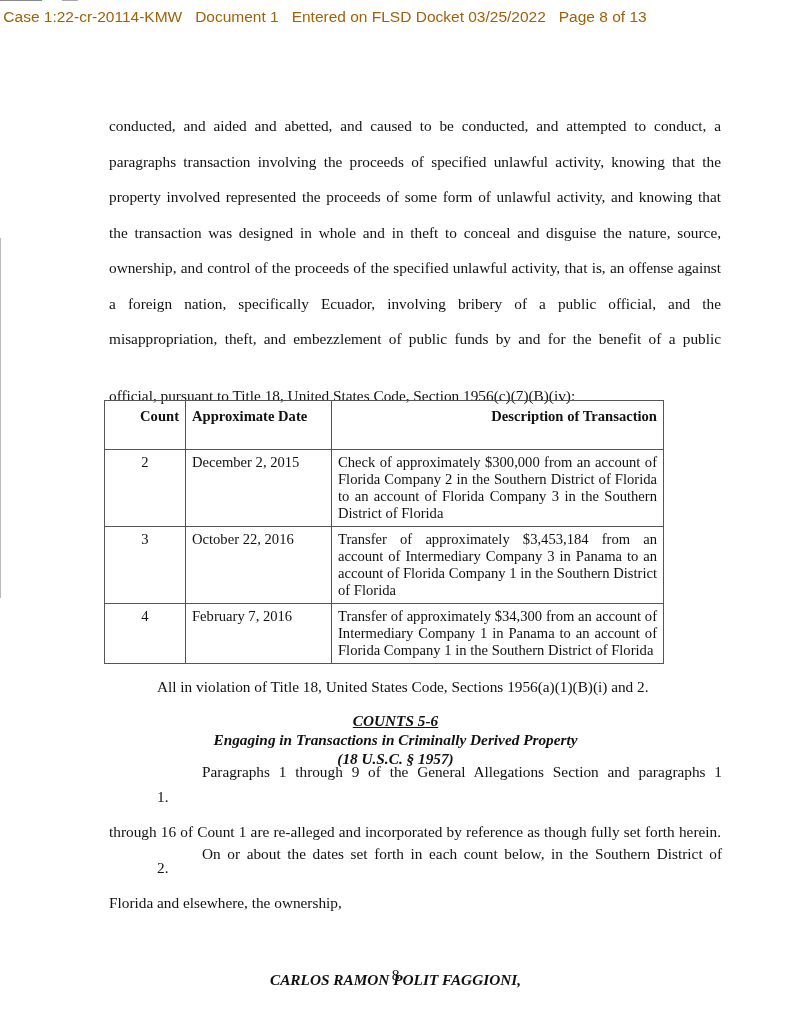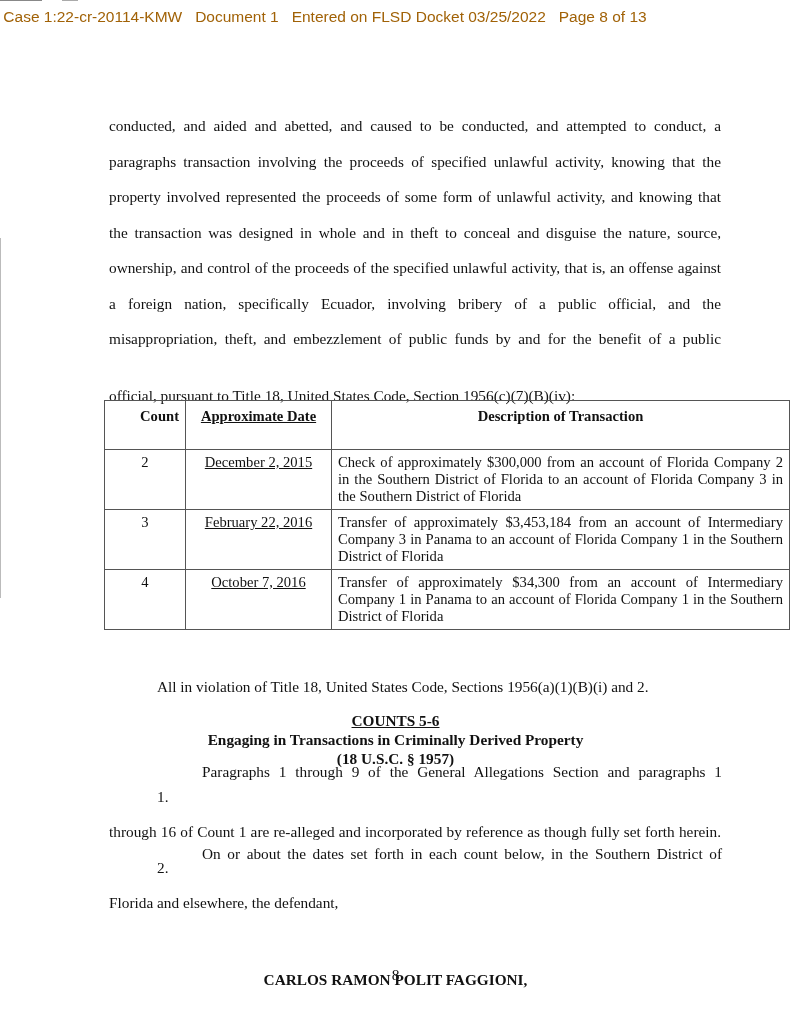--- a/index.html
+++ b/index.html
@@ -6,29 +6,29 @@
   body { width: 791px; height: 1023px; position: relative; overflow: hidden;
          font-family: "Liberation Serif", serif; color: #111; }
   .topmark { position: absolute; top: 0; left: 0; width: 42px; height: 1px; background: #888; }
   .topmark2 { position: absolute; top: 0; left: 62px; width: 16px; height: 1px; background: #aaa; }
   .leftedge { position: absolute; left: 0; top: 238px; width: 1px; height: 360px; background: #bbb; }
   .header { position: absolute; top: 8px; left: 0; width: 650px; text-align: center;
             font-family: "Liberation Sans", sans-serif; font-size: 15.5px; color: #a16207; white-space: pre; }
   .para { position: absolute; left: 93px; width: 612px; font-size: 15.3px; line-height: 20px;
           text-align: justify; text-align-last: justify; white-space: nowrap; margin-left: 16px; }
   .para.last { text-align-last: left; }
-  table.tx { position: absolute; left: 104px; top: 400px; width: 686px; border-collapse: collapse;
+  table.tx { position: absolute; left: 104px; top: 400px; width: 560px; border-collapse: collapse;
              font-size: 14.6px; line-height: 17px; }
   table.tx td, table.tx th { border: 1px solid #555; vertical-align: top; padding: 4px 6px; }
   table.tx th { font-weight: bold; height: 37px; vertical-align: top; padding-top: 7px; }
   .c1 { width: 68px; text-align: center; }
-  .c2 { width: 133px; text-align: center; text-decoration: underline; }
+  .c2 { width: 133px; text-align: left; }
   .c3 { text-align: justify; }
   th.c1 { text-align: right; }
-  .center { position: absolute; left: 0; width: 791px; text-align: center; font-size: 15.3px; }
+  .center { position: absolute; left: 0; width: 791px; text-align: center; font-size: 15.3px; font-style: italic; }
   .bold { font-weight: bold; }
   .u { text-decoration: underline; }
   .pagenum { position: absolute; top: 966px; left: 0; width: 791px; text-align: center; font-size: 15.5px; }
 </style>
 </head>
 <body>
 
 <div class="topmark"></div>
 <div class="topmark2"></div>
 <div class="leftedge"></div>
@@ -42,49 +42,49 @@
 <div class="para" style="top:258px">ownership, and control of the proceeds of the specified unlawful activity, that is, an offense against</div>
 <div class="para" style="top:294px">a foreign nation, specifically Ecuador, involving bribery of a public official, and the</div>
 <div class="para" style="top:329px">misappropriation, theft, and embezzlement of public funds by and for the benefit of a public</div>
 <div class="para last" style="top:386px">official, pursuant to Title 18, United States Code, Section 1956(c)(7)(B)(iv):</div>
 
 <table class="tx">
   <tbody>
       <tr>
     <th class="c1">Count</th>
     <th class="c2">Approximate Date</th>
-    <th class="c3" style="text-align:center">Description of Transaction</th>
+    <th class="c3" style="text-align:right">Description of Transaction</th>
   </tr>
   <tr>
     <td class="c1">2</td>
     <td class="c2">December 2, 2015</td>
     <td class="c3">Check of approximately $300,000 from an account of Florida Company 2 in the Southern District of Florida to an account of Florida Company 3 in the Southern District of Florida</td>
   </tr>
   <tr>
     <td class="c1">3</td>
-    <td class="c2">February 22, 2016</td>
+    <td class="c2">October 22, 2016</td>
     <td class="c3">Transfer of approximately $3,453,184 from an account of Intermediary Company 3 in Panama to an account of Florida Company 1 in the Southern District of Florida</td>
   </tr>
   <tr>
     <td class="c1">4</td>
-    <td class="c2">October 7, 2016</td>
+    <td class="c2">February 7, 2016</td>
     <td class="c3">Transfer of approximately $34,300 from an account of Intermediary Company 1 in Panama to an account of Florida Company 1 in the Southern District of Florida</td>
   </tr>
 </tbody>
   </table>
 
 <div class="para last" style="top:677px; left:141px; width:570px;">All in violation of Title 18, United States Code, Sections 1956(a)(1)(B)(i) and 2.</div>
 
 <div class="center bold u" style="top:712px">COUNTS 5-6</div>
 <div class="center bold" style="top:731px">Engaging in Transactions in Criminally Derived Property</div>
 <div class="center bold" style="top:750px">(18 U.S.C. § 1957)</div>
 
 <div class="para last" style="top:787px; left:141px; width:44px;">1.</div>
 <div class="para" style="top:762px; left:186px; width:520px;">Paragraphs 1 through 9 of the General Allegations Section and paragraphs 1</div>
 <div class="para last" style="top:822px; text-align-last:justify;">through 16 of Count 1 are re-alleged and incorporated by reference as though fully set forth herein.</div>
 
 <div class="para last" style="top:858px; left:141px; width:44px;">2.</div>
 <div class="para" style="top:844px; left:186px; width:520px;">On or about the dates set forth in each count below, in the Southern District of</div>
-<div class="para last" style="top:893px">Florida and elsewhere, the defendant,</div>
+<div class="para last" style="top:893px">Florida and elsewhere, the ownership,</div>
 
 <div class="center bold" style="top:971px">CARLOS RAMON POLIT FAGGIONI,</div>
 
 <div class="pagenum">8</div>
 
 </body></html>

